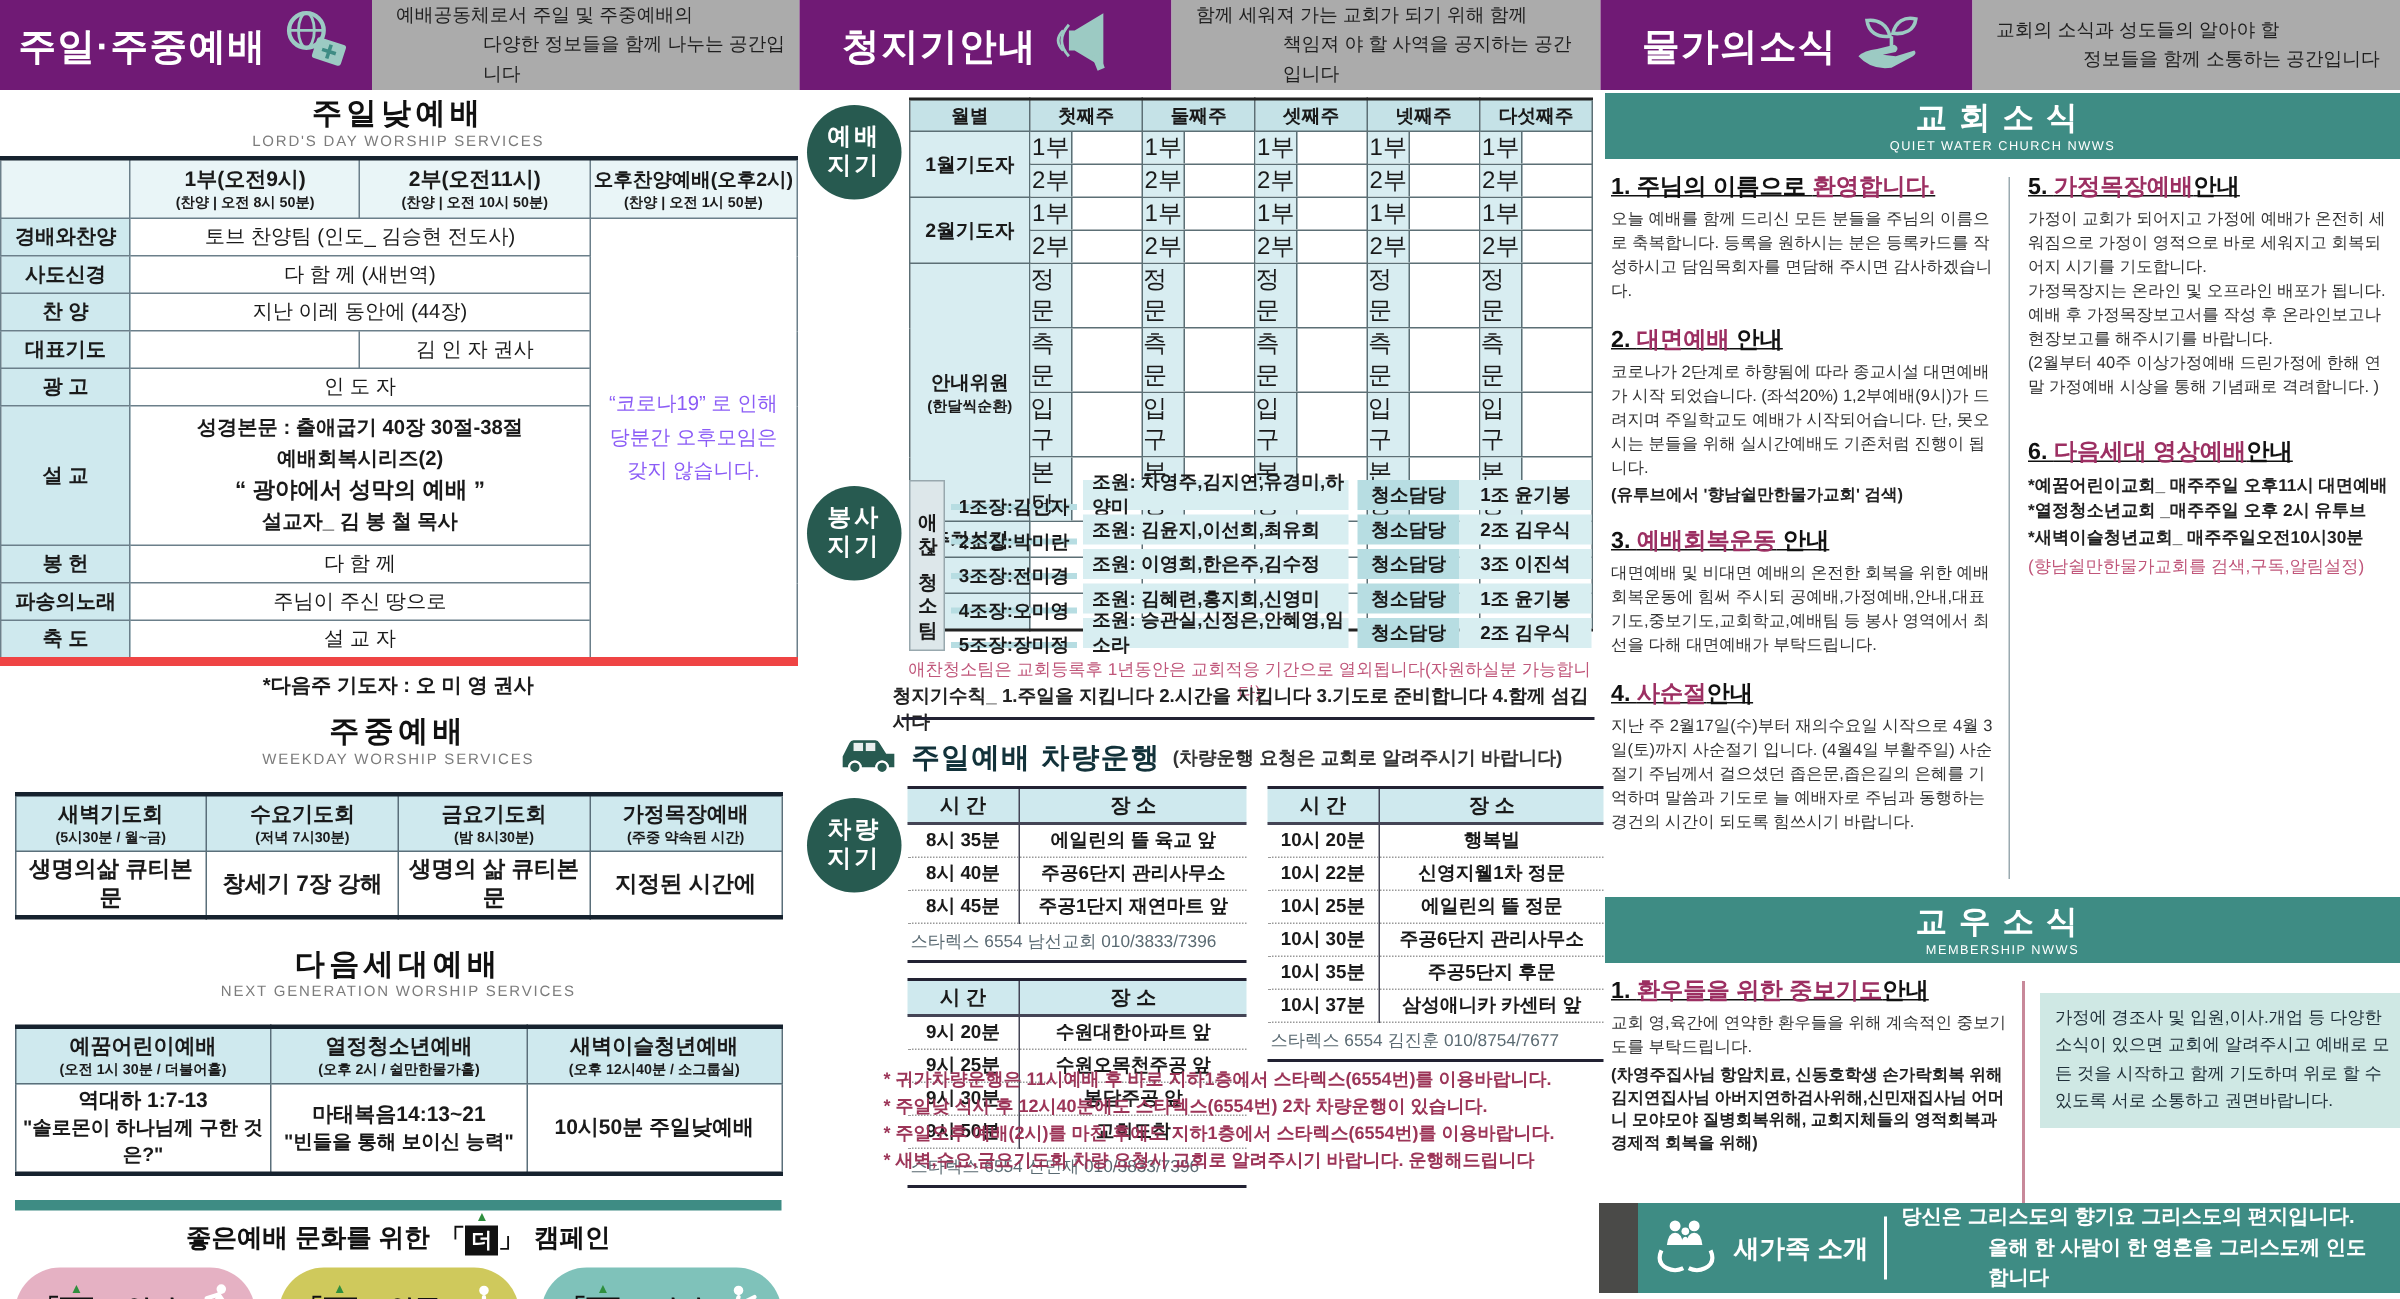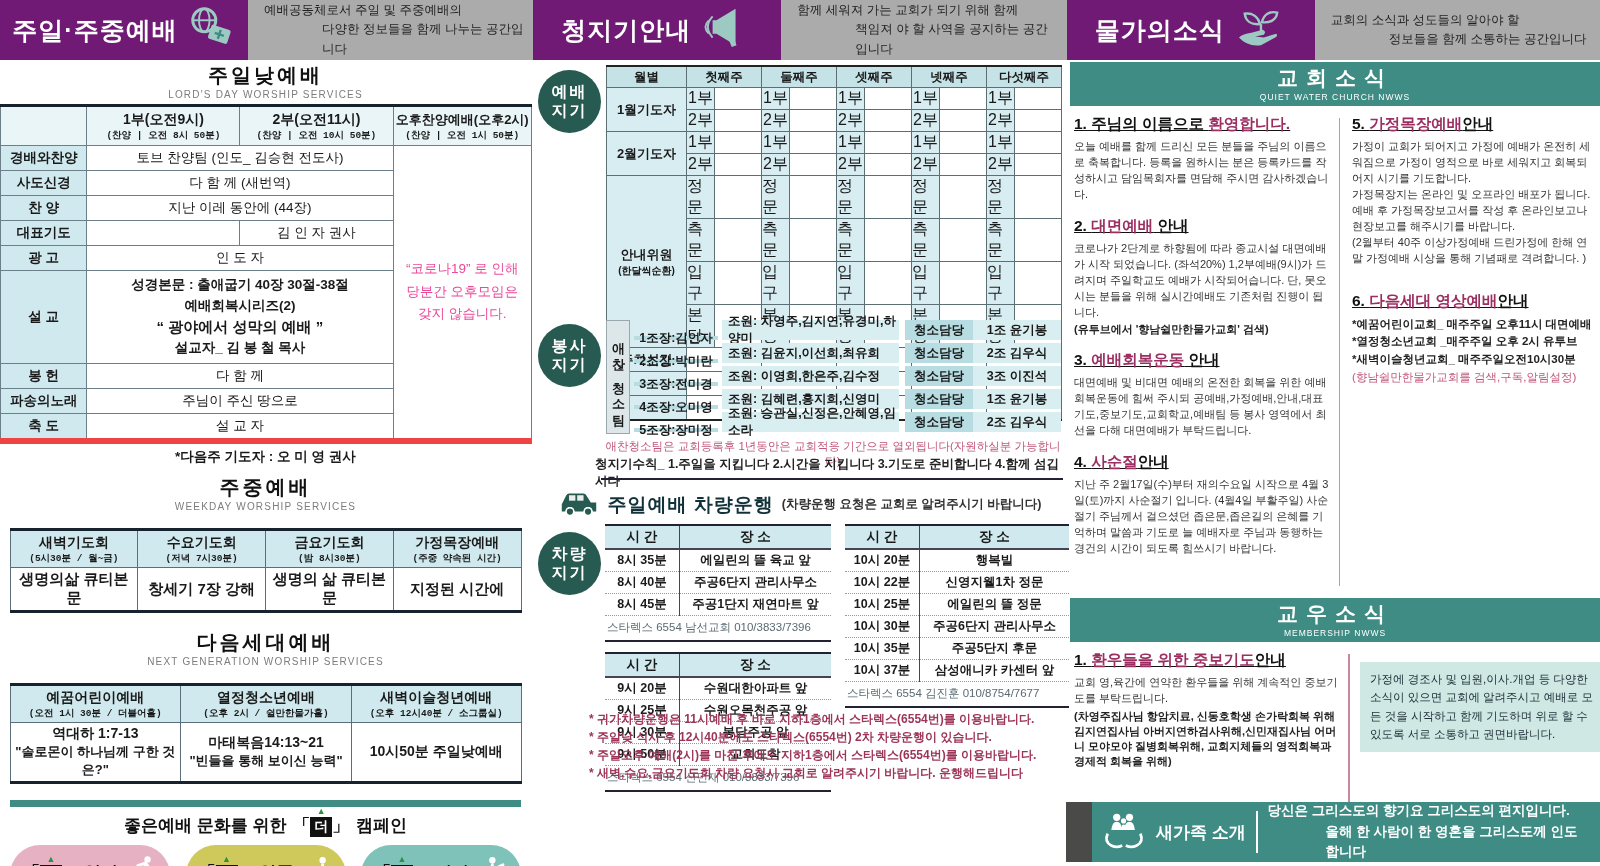--- a/index.html
+++ b/index.html
@@ -24,22 +24,22 @@
   .sec-title{text-align:center;font-weight:bold;font-size:20px;letter-spacing:3px;color:#111;}
   .sec-sub{text-align:center;font-size:10px;color:#7c7c7c;letter-spacing:1.2px;margin-bottom:4px;}
 
   table{border-spacing:0;}
   .sun-table{border-collapse:collapse;width:532px;margin:0 auto;
              border-top:3px solid #16222e;border-bottom:6px solid #ef4444;}
   .sun-table td{border:1px solid #6b7f8a;font-size:13.5px;text-align:center;padding:1px 2px;height:22px;}
   .sun-table td.lbl{background:#cfe9ee;font-weight:bold;width:78px;}
   .sun-table tr.head td{background:#e9f5f7;height:36px;}
   .h-main{font-weight:bold;font-size:14px;}
-  .h-sub{font-size:9.5px;font-weight:bold;font-family:Liberation Mono, monospace;}
-  .pm-note{background:#fff;vertical-align:middle;line-height:1.7;font-size:13.5px;color:#ec4899;}
+  .h-sub{font-size:9.5px;font-weight:bold;}
+  .pm-note{background:#fff;vertical-align:middle;line-height:1.7;font-size:13.5px;color:#8b5cf6;}
   .sermon td{height:90px;}
   .sl{font-weight:bold;font-size:13.5px;line-height:1.5;}
   .sl.quote{font-size:15px;}
   .next-prayer{text-align:center;font-weight:bold;font-size:13.5px;margin:4px 0 8px;}
 
   .wk-table,.ng-table{border-collapse:collapse;width:512px;margin:16px auto;
       border-top:3px solid #16222e;border-bottom:3px solid #16222e;}
   .wk-table td,.ng-table td{border:1px solid #5a6f7a;text-align:center;padding:2px 2px;}
   .wk-table tr.head td,.ng-table tr.head td{background:#cfe9ee;height:32px;}
   .wk-table tr.vals td{font-weight:bold;font-size:15px;height:26px;}

